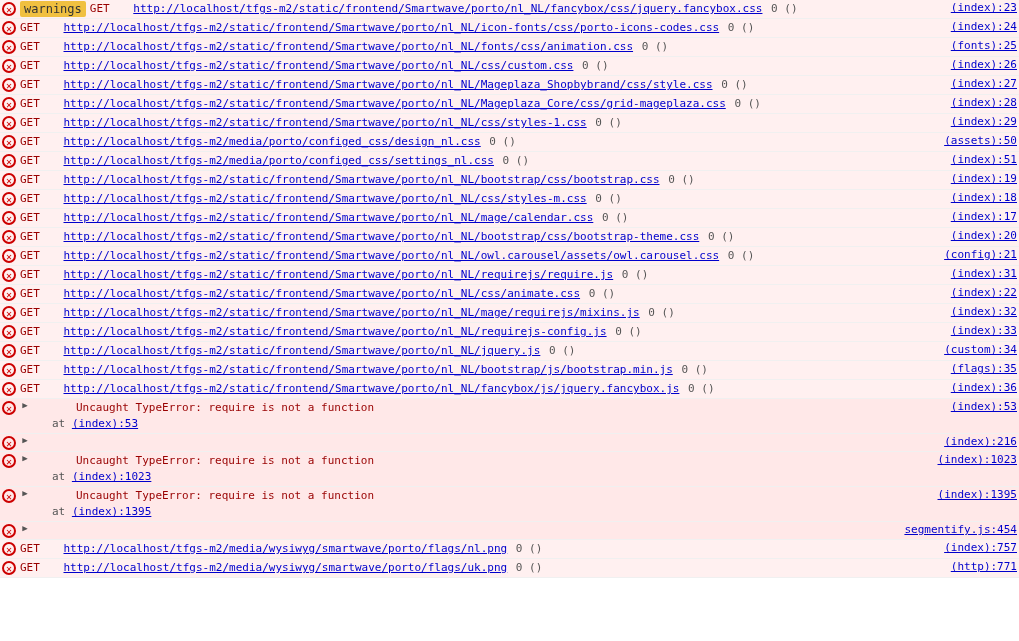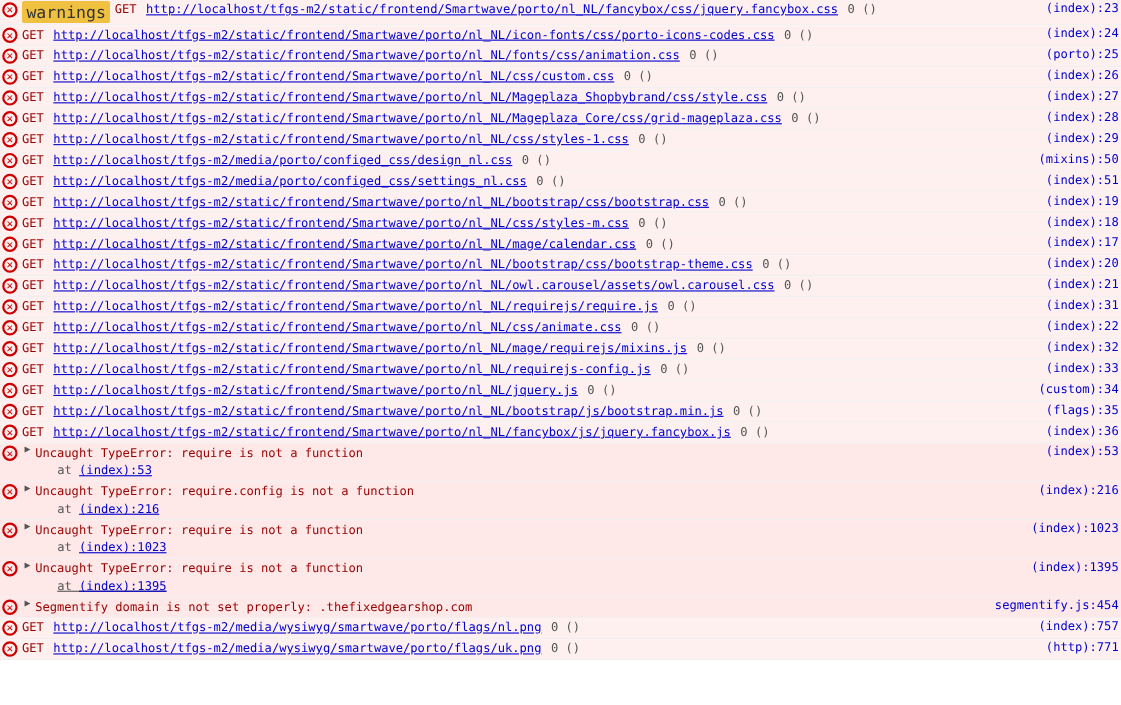--- a/index.html
+++ b/index.html
@@ -67,41 +67,43 @@
       cursor: pointer;
       margin-top: 27px;
     }
     .log-number {
       color: #555;
       margin-left: 2px;
     }
     .log-source {
       margin-left: auto;
       color: #00c;
+      text-decoration: underline;
       cursor: pointer;
       white-space: nowrap;
       padding-left: 10px;
       flex-shrink: 0;
     }
     .error-text {
       color: #900;
+      margin-left: 44px;
     }
     .get-text {
       color: #900;
-      margin-right: 2px;
+      margin-right: 17px;
     }
   </style>
 </head>
 <body>
 
 <div class="console-container">
 
 <div class="log-row error-bg">
       <span class="error-icon">✕</span>
-      <span style="background:#f0c040;color:#333;font-size:15px;padding:1px 4px;border-radius:2px;margin-right:4px;">warnings</span>
+      <span style="background:#f0c040;color:#333;font-size:12px;padding:1px 4px;border-radius:2px;margin-right:4px;">warnings</span>
       <span class="log-content">
         <span class="get-text">GET </span>
         <span class="log-link">http://localhost/tfgs-m2/static/frontend/Smartwave/porto/nl_NL/fancybox/css/jquery.fancybox.css</span>
         <span class="log-number"> 0 ()</span>
       </span>
       <span class="log-source">(index):23</span>
     </div>
     <div class="log-row error-bg">
       <span class="error-icon">✕</span>
 
@@ -113,21 +115,21 @@
       <span class="log-source">(index):24</span>
     </div>
     <div class="log-row error-bg">
       <span class="error-icon">✕</span>
 
       <span class="log-content">
         <span class="get-text">GET </span>
         <span class="log-link">http://localhost/tfgs-m2/static/frontend/Smartwave/porto/nl_NL/fonts/css/animation.css</span>
         <span class="log-number"> 0 ()</span>
       </span>
-      <span class="log-source">(porto):25</span>
+      <span class="log-source">(fonts):25</span>
     </div>
     <div class="log-row error-bg">
       <span class="error-icon">✕</span>
 
       <span class="log-content">
         <span class="get-text">GET </span>
         <span class="log-link">http://localhost/tfgs-m2/static/frontend/Smartwave/porto/nl_NL/css/custom.css</span>
         <span class="log-number"> 0 ()</span>
       </span>
       <span class="log-source">(index):26</span>
@@ -163,21 +165,21 @@
       <span class="log-source">(index):29</span>
     </div>
     <div class="log-row error-bg">
       <span class="error-icon">✕</span>
 
       <span class="log-content">
         <span class="get-text">GET </span>
         <span class="log-link">http://localhost/tfgs-m2/media/porto/configed_css/design_nl.css</span>
         <span class="log-number"> 0 ()</span>
       </span>
-      <span class="log-source">(mixins):50</span>
+      <span class="log-source">(assets):50</span>
     </div>
     <div class="log-row error-bg">
       <span class="error-icon">✕</span>
 
       <span class="log-content">
         <span class="get-text">GET </span>
         <span class="log-link">http://localhost/tfgs-m2/media/porto/configed_css/settings_nl.css</span>
         <span class="log-number"> 0 ()</span>
       </span>
       <span class="log-source">(index):51</span>
@@ -223,21 +225,21 @@
       <span class="log-source">(index):20</span>
     </div>
     <div class="log-row error-bg">
       <span class="error-icon">✕</span>
 
       <span class="log-content">
         <span class="get-text">GET </span>
         <span class="log-link">http://localhost/tfgs-m2/static/frontend/Smartwave/porto/nl_NL/owl.carousel/assets/owl.carousel.css</span>
         <span class="log-number"> 0 ()</span>
       </span>
-      <span class="log-source">(index):21</span>
+      <span class="log-source">(config):21</span>
     </div>
     <div class="log-row error-bg">
       <span class="error-icon">✕</span>
 
       <span class="log-content">
         <span class="get-text">GET </span>
         <span class="log-link">http://localhost/tfgs-m2/static/frontend/Smartwave/porto/nl_NL/requirejs/require.js</span>
         <span class="log-number"> 0 ()</span>
       </span>
       <span class="log-source">(index):31</span>
@@ -307,51 +309,43 @@
       <span class="expand-icon">▶</span>
       <span class="log-content">
         <span class="error-text">Uncaught TypeError: require is not a function</span>
         <br><span style="padding-left:20px;color:#555;text-align:right;">at <span class="log-link">(index):53</span></span>
       </span>
       <span class="log-source">(index):53</span>
     </div>
     <div class="log-row error-dark">
       <span class="error-icon">✕</span>
       <span class="expand-icon">▶</span>
-      <span class="log-content">
-        <span class="error-text">Uncaught TypeError: require.config is not a function</span>
-        <br><span style="padding-left:20px;color:#555;">at <span class="log-link">(index):216</span></span>
-      </span>
       <span class="log-source">(index):216</span>
     </div>
     <div class="log-row error-dark">
       <span class="error-icon">✕</span>
       <span class="expand-icon">▶</span>
       <span class="log-content">
         <span class="error-text">Uncaught TypeError: require is not a function</span>
         <br><span style="padding-left:20px;color:#555;">at <span class="log-link">(index):1023</span></span>
       </span>
       <span class="log-source">(index):1023</span>
     </div>
     <div class="log-row error-dark">
       <span class="error-icon">✕</span>
       <span class="expand-icon">▶</span>
       <span class="log-content">
         <span class="error-text">Uncaught TypeError: require is not a function</span>
-        <br><span style="padding-left:20px;color:#555;text-decoration:underline;">at <span class="log-link">(index):1395</span></span>
+        <br><span style="padding-left:20px;color:#555;">at <span class="log-link">(index):1395</span></span>
       </span>
       <span class="log-source">(index):1395</span>
     </div>
     <div class="log-row error-dark">
       <span class="error-icon">✕</span>
       <span class="expand-icon">▶</span>
-      <span class="log-content">
-        <span class="error-text">Segmentify domain is not set properly: .thefixedgearshop.com</span>
-        
-      </span>
       <span class="log-source">segmentify.js:454</span>
     </div>
     <div class="log-row error-bg">
       <span class="error-icon">✕</span>
 
       <span class="log-content">
         <span class="get-text">GET </span>
         <span class="log-link">http://localhost/tfgs-m2/media/wysiwyg/smartwave/porto/flags/nl.png</span>
         <span class="log-number"> 0 ()</span>
       </span>

